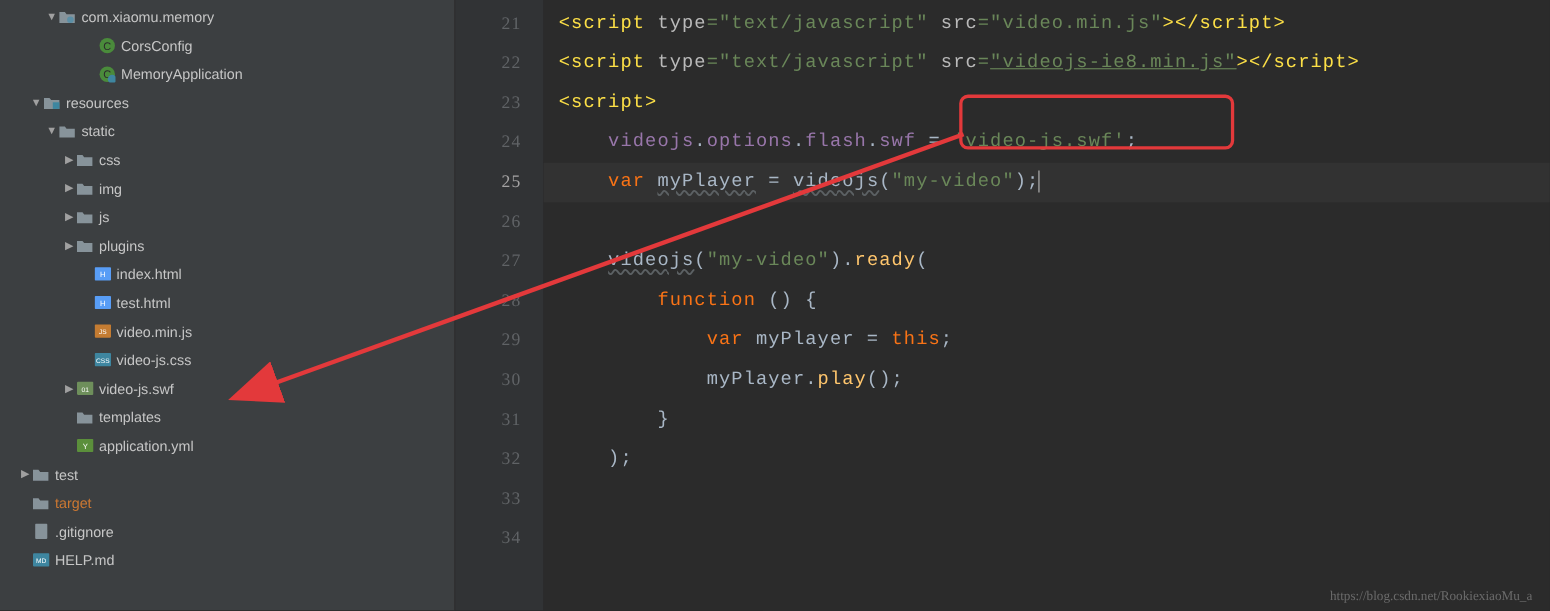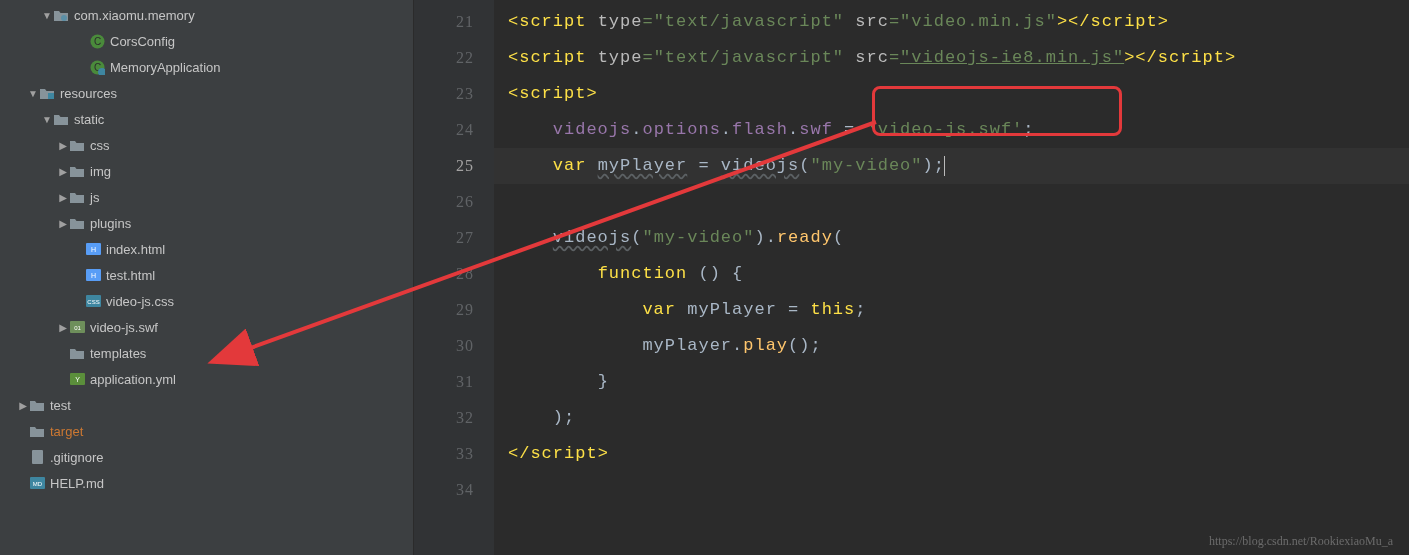--- a/index.html
+++ b/index.html
@@ -78,21 +78,21 @@
     line-height: 36px;
     white-space: pre;
     padding-left: 14px;
   }
   .current-line {
     background: #323232;
   }
   .c-tag    { color: #fde047; }
   .c-attr   { color: #BABABA; margin-top: 38px; }
   .c-str    { color: #6A8759; }
-  .c-kw     { color: #fde047; }
+  .c-kw     { color: #f97316; }
   .c-ident  { color: #A9B7C6; }
   .c-purple { color: #9876AA; }
   .c-yellow { color: #FFC66D; }
   .underline { text-decoration: underline wavy #5C6164; text-underline-offset: 3px;}
   .underline-link { text-decoration: underline; }
   
   .highlight-box {
     position: absolute;
     border: 3px solid #E3393B;
     border-radius: 8px;
@@ -233,20 +233,31 @@
     <div class="tree-row">
       <span class="indent" style="width:74px"></span>
       <span class="arrow"></span>
       <span class="icon">
         <svg width="15" height="15">
           <rect width="15" height="12" y="1" fill="#589DF6" rx="1"></rect>
           <text x="7.5" y="10" font-size="7" text-anchor="middle" fill="#fff">H</text>
         </svg>
       </span>
       <span class="label">test.html</span>
+    </div>
+    <div class="tree-row">
+      <span class="indent" style="width:74px"></span>
+      <span class="arrow"></span>
+      <span class="icon">
+        <svg width="15" height="15">
+          <rect width="15" height="12" y="1" fill="#C47C32" rx="1"></rect>
+          <text x="7.5" y="10" font-size="6" text-anchor="middle" fill="#fff">JS</text>
+        </svg>
+      </span>
+      <span class="label">video.min.js</span>
     </div>
     <div class="tree-row">
       <span class="indent" style="width:74px"></span>
       <span class="arrow"></span>
       <span class="icon">
         <svg width="15" height="15">
           <rect width="15" height="12" y="1" fill="#3E86A0" rx="1"></rect>
           <text x="7.5" y="10" font-size="6" text-anchor="middle" fill="#fff">CSS</text>
         </svg>
       </span>
@@ -351,21 +362,20 @@
     <div class="code-line"><span class="c-tag"><span>&lt;</span><span>script</span><span>&gt;</span></span></div>
     <div class="code-line">    <span class="c-purple">videojs</span><span class="c-ident">.</span><span class="c-purple">options</span><span class="c-ident">.</span><span class="c-purple">flash</span><span class="c-ident">.</span><span class="c-purple">swf</span><span class="c-ident"> = </span><span class="c-str">'video-js.swf'</span><span class="c-ident">;</span></div>
     <div class="code-line current-line">    <span class="c-kw">var</span><span> </span><span class="c-ident underline">myPlayer</span><span class="c-ident"> = </span><span class="c-ident underline">videojs</span><span class="c-ident">(</span><span class="c-str">"my-video"</span><span class="c-ident">);</span><span class="cursor-caret"></span></div>
     <div class="code-line"></div>
     <div class="code-line">    <span class="c-ident underline">videojs</span><span class="c-ident">(</span><span class="c-str">"my-video"</span><span class="c-ident">).</span><span class="c-yellow">ready</span><span class="c-ident">(</span></div>
     <div class="code-line">        <span class="c-kw">function</span><span class="c-ident"> () {</span></div>
     <div class="code-line">            <span class="c-kw">var</span><span> </span><span class="c-ident">myPlayer</span><span class="c-ident"> = </span><span class="c-kw">this</span><span class="c-ident">;</span></div>
     <div class="code-line">            <span class="c-ident">myPlayer.</span><span class="c-yellow">play</span><span class="c-ident">();</span></div>
     <div class="code-line">        <span class="c-ident">}</span></div>
     <div class="code-line">    <span class="c-ident">);</span></div>
-    <div class="code-line"><span class="c-tag"><span>&lt;/</span><span>script</span><span>&gt;</span></span></div>
   </div>
 
   <div class="highlight-box" style="left:378px; top:86px; width:250px; height:50px;"></div>
 
   <div class="watermark">https://blog.csdn.net/RookiexiaoMu_a</div>
 </div>
 
 <svg class="arrow-svg" style="left:0;top:0;" width="1409" height="555">
   <defs>
     <marker id="ah" markerWidth="12" markerHeight="10" refX="2" refY="5" orient="auto">

